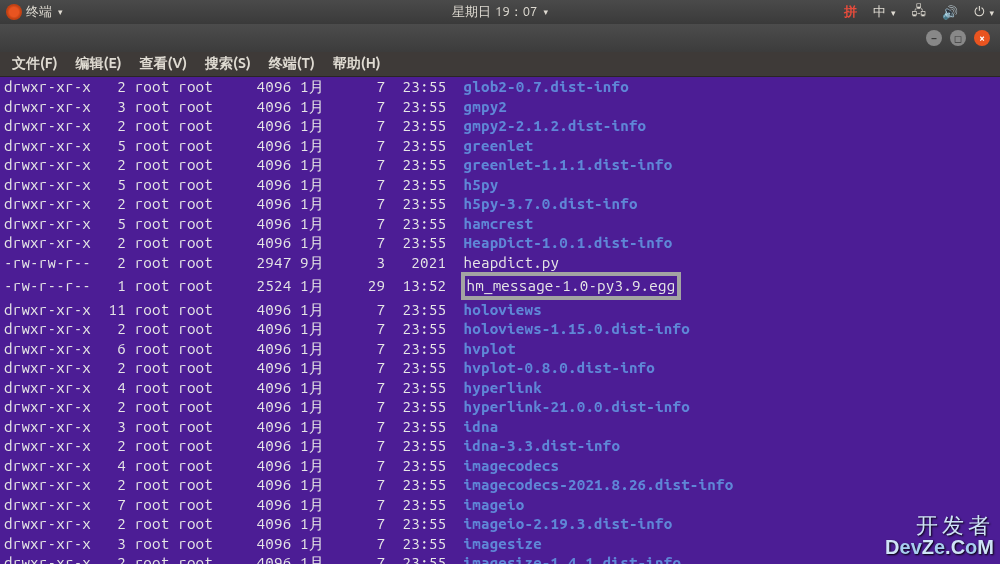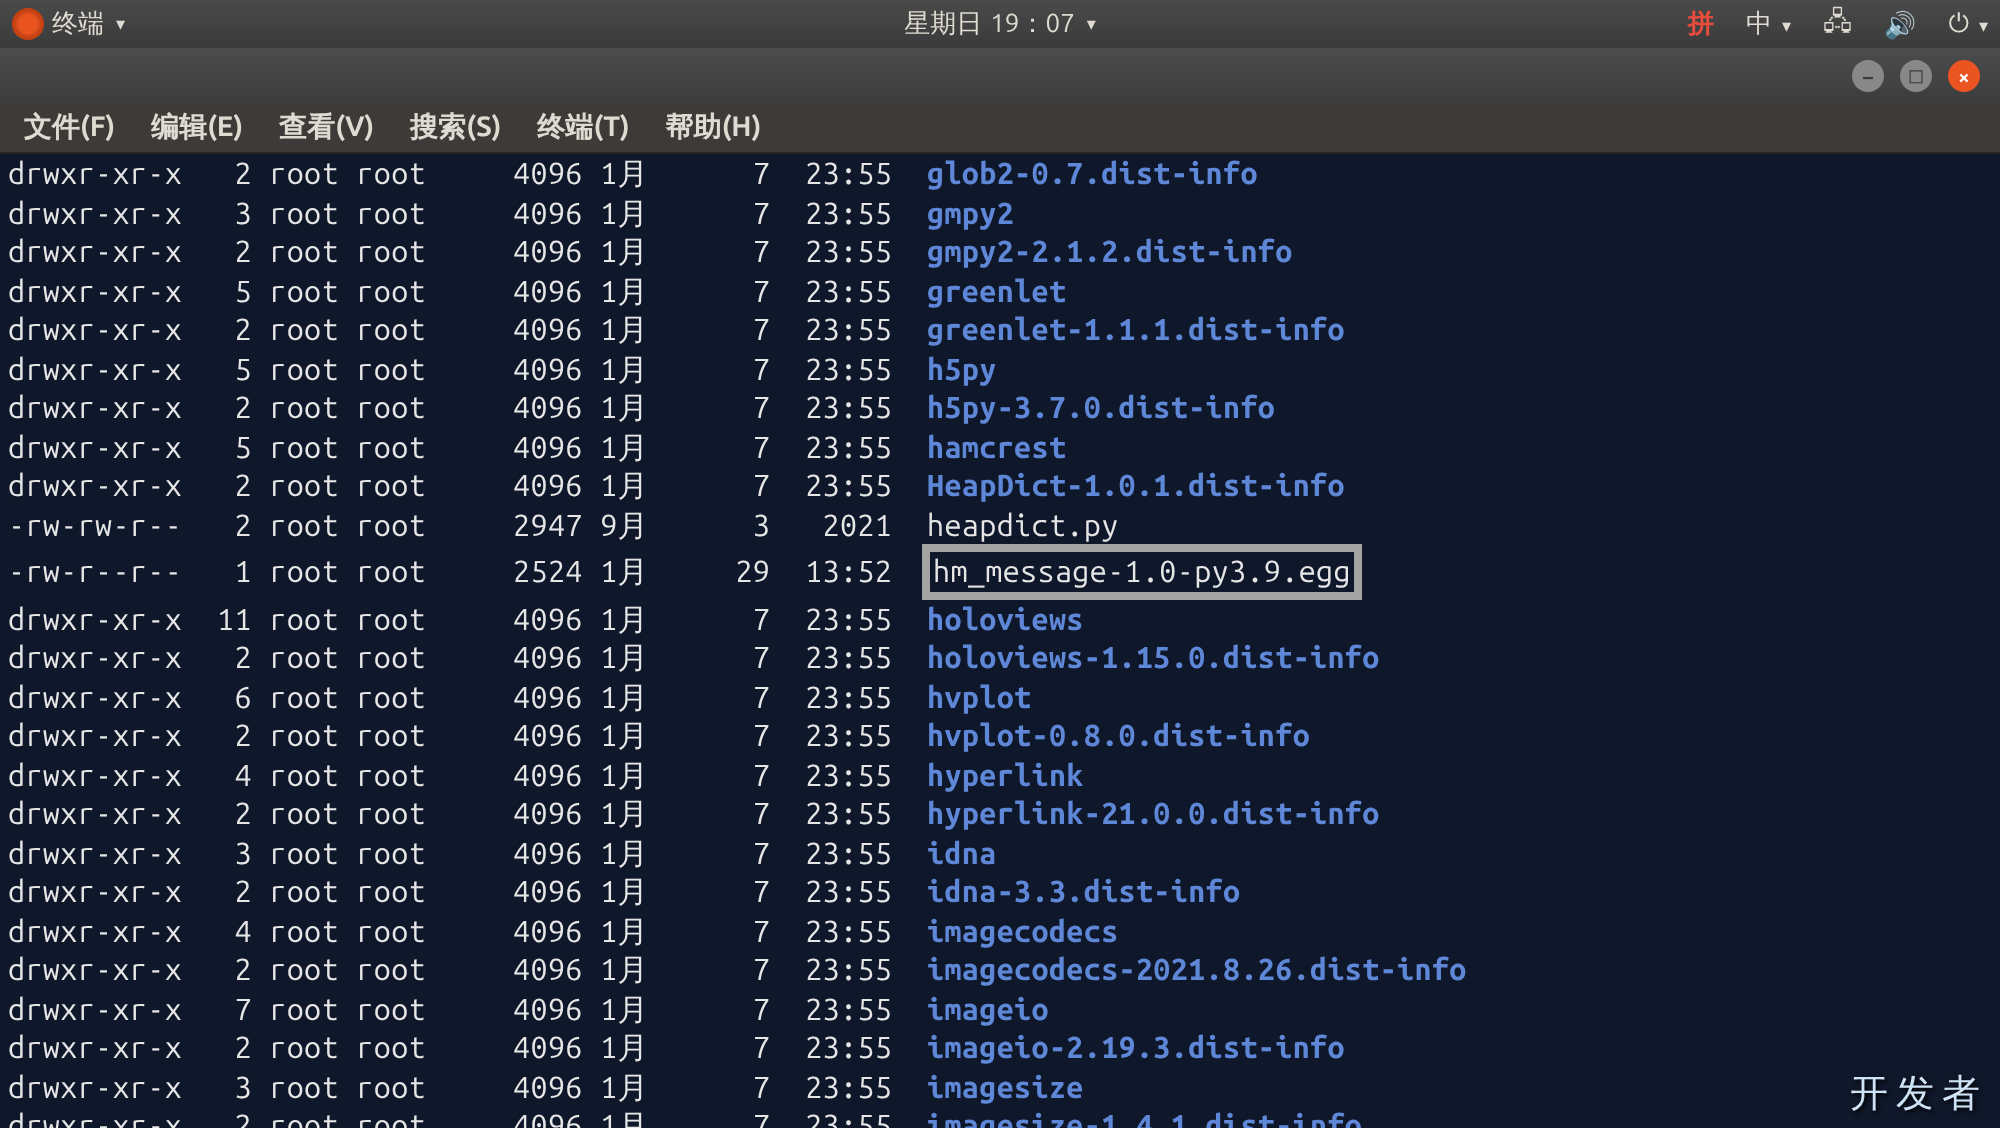--- a/index.html
+++ b/index.html
@@ -81,21 +81,21 @@
       color: #dfdbd2;
       font-size: 14px;
       padding: 0 4px;
       gap: 2px;
       border-bottom: 1px solid #2a2624;
       font-weight: bold;
     }
     .menu-item { padding: 2px 8px; cursor: pointer; }
 
     .terminal {
-      background: #0f172a;
+      background: #4c1d95;
       color: #d0d0d0;
       font-family: "Ubuntu Mono", "DejaVu Sans Mono", monospace;
       font-size: 15.2px;
       line-height: 19.5px;
       padding: 0 4px 4px 4px;
       height: calc(564px - 24px - 28px - 25px);
       overflow: hidden;
       white-space: pre;
       letter-spacing: 0.2px;
     }
@@ -112,21 +112,21 @@
     .watermark {
       position: absolute;
       right: 6px;
       bottom: 6px;
       color: #cfe3f7;
       font-family: sans-serif;
       text-align: right;
       pointer-events: none;
       line-height: 1.05;
     }
-    .watermark .cn { font-size: 19px; letter-spacing: 4px; text-shadow: 1px 1px 2px #000; margin-top: 48px; }
+    .watermark .cn { font-size: 22px; letter-spacing: 4px; text-shadow: 1px 1px 2px #000; margin-top: 48px; }
     .watermark .en { font-size: 20px; font-weight: bold; text-shadow: 1px 1px 2px #000; }
     .watermark .en .z { color: #a8cdf0; }
   </style>
 </head>
 <body>
 
 <div class="top-panel">
   <div class="top-left">
     <span class="ubuntu-logo"></span>
     <span>终端</span>
@@ -160,13 +160,14 @@
   <span class="menu-item">查看(V)</span>
   <span class="menu-item">搜索(S)</span>
   <span class="menu-item">终端(T)</span>
   <span class="menu-item">帮助(H)</span>
 </div>
 
 <div class="terminal" id="terminal"><span class="ls-row"><span class="perms">drwxr-xr-x</span> <span class="links">  2</span> <span class="owner">root</span> <span class="group">root</span> <span class="size">    4096</span> <span class="month">1月  </span> <span class="day">   7</span> <span class="time"> 23:55</span>  <span class="dir">glob2-0.7.dist-info</span></span><span class="ls-row"><span class="perms">drwxr-xr-x</span> <span class="links">  3</span> <span class="owner">root</span> <span class="group">root</span> <span class="size">    4096</span> <span class="month">1月  </span> <span class="day">   7</span> <span class="time"> 23:55</span>  <span class="dir">gmpy2</span></span><span class="ls-row"><span class="perms">drwxr-xr-x</span> <span class="links">  2</span> <span class="owner">root</span> <span class="group">root</span> <span class="size">    4096</span> <span class="month">1月  </span> <span class="day">   7</span> <span class="time"> 23:55</span>  <span class="dir">gmpy2-2.1.2.dist-info</span></span><span class="ls-row"><span class="perms">drwxr-xr-x</span> <span class="links">  5</span> <span class="owner">root</span> <span class="group">root</span> <span class="size">    4096</span> <span class="month">1月  </span> <span class="day">   7</span> <span class="time"> 23:55</span>  <span class="dir">greenlet</span></span><span class="ls-row"><span class="perms">drwxr-xr-x</span> <span class="links">  2</span> <span class="owner">root</span> <span class="group">root</span> <span class="size">    4096</span> <span class="month">1月  </span> <span class="day">   7</span> <span class="time"> 23:55</span>  <span class="dir">greenlet-1.1.1.dist-info</span></span><span class="ls-row"><span class="perms">drwxr-xr-x</span> <span class="links">  5</span> <span class="owner">root</span> <span class="group">root</span> <span class="size">    4096</span> <span class="month">1月  </span> <span class="day">   7</span> <span class="time"> 23:55</span>  <span class="dir">h5py</span></span><span class="ls-row"><span class="perms">drwxr-xr-x</span> <span class="links">  2</span> <span class="owner">root</span> <span class="group">root</span> <span class="size">    4096</span> <span class="month">1月  </span> <span class="day">   7</span> <span class="time"> 23:55</span>  <span class="dir">h5py-3.7.0.dist-info</span></span><span class="ls-row"><span class="perms">drwxr-xr-x</span> <span class="links">  5</span> <span class="owner">root</span> <span class="group">root</span> <span class="size">    4096</span> <span class="month">1月  </span> <span class="day">   7</span> <span class="time"> 23:55</span>  <span class="dir">hamcrest</span></span><span class="ls-row"><span class="perms">drwxr-xr-x</span> <span class="links">  2</span> <span class="owner">root</span> <span class="group">root</span> <span class="size">    4096</span> <span class="month">1月  </span> <span class="day">   7</span> <span class="time"> 23:55</span>  <span class="dir">HeapDict-1.0.1.dist-info</span></span><span class="ls-row"><span class="perms">-rw-rw-r--</span> <span class="links">  2</span> <span class="owner">root</span> <span class="group">root</span> <span class="size">    2947</span> <span class="month">9月  </span> <span class="day">   3</span> <span class="time">  2021</span>  <span class="file">heapdict.py</span></span><span class="ls-row"><span class="perms">-rw-r--r--</span> <span class="links">  1</span> <span class="owner">root</span> <span class="group">root</span> <span class="size">    2524</span> <span class="month">1月  </span> <span class="day">  29</span> <span class="time"> 13:52</span>  <span class="highlight-box"><span class="file">hm_message-1.0-py3.9.egg</span></span></span><span class="ls-row"><span class="perms">drwxr-xr-x</span> <span class="links"> 11</span> <span class="owner">root</span> <span class="group">root</span> <span class="size">    4096</span> <span class="month">1月  </span> <span class="day">   7</span> <span class="time"> 23:55</span>  <span class="dir">holoviews</span></span><span class="ls-row"><span class="perms">drwxr-xr-x</span> <span class="links">  2</span> <span class="owner">root</span> <span class="group">root</span> <span class="size">    4096</span> <span class="month">1月  </span> <span class="day">   7</span> <span class="time"> 23:55</span>  <span class="dir">holoviews-1.15.0.dist-info</span></span><span class="ls-row"><span class="perms">drwxr-xr-x</span> <span class="links">  6</span> <span class="owner">root</span> <span class="group">root</span> <span class="size">    4096</span> <span class="month">1月  </span> <span class="day">   7</span> <span class="time"> 23:55</span>  <span class="dir">hvplot</span></span><span class="ls-row"><span class="perms">drwxr-xr-x</span> <span class="links">  2</span> <span class="owner">root</span> <span class="group">root</span> <span class="size">    4096</span> <span class="month">1月  </span> <span class="day">   7</span> <span class="time"> 23:55</span>  <span class="dir">hvplot-0.8.0.dist-info</span></span><span class="ls-row"><span class="perms">drwxr-xr-x</span> <span class="links">  4</span> <span class="owner">root</span> <span class="group">root</span> <span class="size">    4096</span> <span class="month">1月  </span> <span class="day">   7</span> <span class="time"> 23:55</span>  <span class="dir">hyperlink</span></span><span class="ls-row"><span class="perms">drwxr-xr-x</span> <span class="links">  2</span> <span class="owner">root</span> <span class="group">root</span> <span class="size">    4096</span> <span class="month">1月  </span> <span class="day">   7</span> <span class="time"> 23:55</span>  <span class="dir">hyperlink-21.0.0.dist-info</span></span><span class="ls-row"><span class="perms">drwxr-xr-x</span> <span class="links">  3</span> <span class="owner">root</span> <span class="group">root</span> <span class="size">    4096</span> <span class="month">1月  </span> <span class="day">   7</span> <span class="time"> 23:55</span>  <span class="dir">idna</span></span><span class="ls-row"><span class="perms">drwxr-xr-x</span> <span class="links">  2</span> <span class="owner">root</span> <span class="group">root</span> <span class="size">    4096</span> <span class="month">1月  </span> <span class="day">   7</span> <span class="time"> 23:55</span>  <span class="dir">idna-3.3.dist-info</span></span><span class="ls-row"><span class="perms">drwxr-xr-x</span> <span class="links">  4</span> <span class="owner">root</span> <span class="group">root</span> <span class="size">    4096</span> <span class="month">1月  </span> <span class="day">   7</span> <span class="time"> 23:55</span>  <span class="dir">imagecodecs</span></span><span class="ls-row"><span class="perms">drwxr-xr-x</span> <span class="links">  2</span> <span class="owner">root</span> <span class="group">root</span> <span class="size">    4096</span> <span class="month">1月  </span> <span class="day">   7</span> <span class="time"> 23:55</span>  <span class="dir">imagecodecs-2021.8.26.dist-info</span></span><span class="ls-row"><span class="perms">drwxr-xr-x</span> <span class="links">  7</span> <span class="owner">root</span> <span class="group">root</span> <span class="size">    4096</span> <span class="month">1月  </span> <span class="day">   7</span> <span class="time"> 23:55</span>  <span class="dir">imageio</span></span><span class="ls-row"><span class="perms">drwxr-xr-x</span> <span class="links">  2</span> <span class="owner">root</span> <span class="group">root</span> <span class="size">    4096</span> <span class="month">1月  </span> <span class="day">   7</span> <span class="time"> 23:55</span>  <span class="dir">imageio-2.19.3.dist-info</span></span><span class="ls-row"><span class="perms">drwxr-xr-x</span> <span class="links">  3</span> <span class="owner">root</span> <span class="group">root</span> <span class="size">    4096</span> <span class="month">1月  </span> <span class="day">   7</span> <span class="time"> 23:55</span>  <span class="dir">imagesize</span></span><span class="ls-row"><span class="perms">drwxr-xr-x</span> <span class="links">  2</span> <span class="owner">root</span> <span class="group">root</span> <span class="size">    4096</span> <span class="month">1月  </span> <span class="day">   7</span> <span class="time"> 23:55</span>  <span class="dir">imagesize-1.4.1.dist-info</span></span></div>
 
 <div class="watermark">
   <div class="cn">开发者</div>
+  <div class="en">D<span class="z">ev</span>Z<span class="z">e</span>.C<span class="z">o</span>M</div>
 </div>
 
 </body></html>

